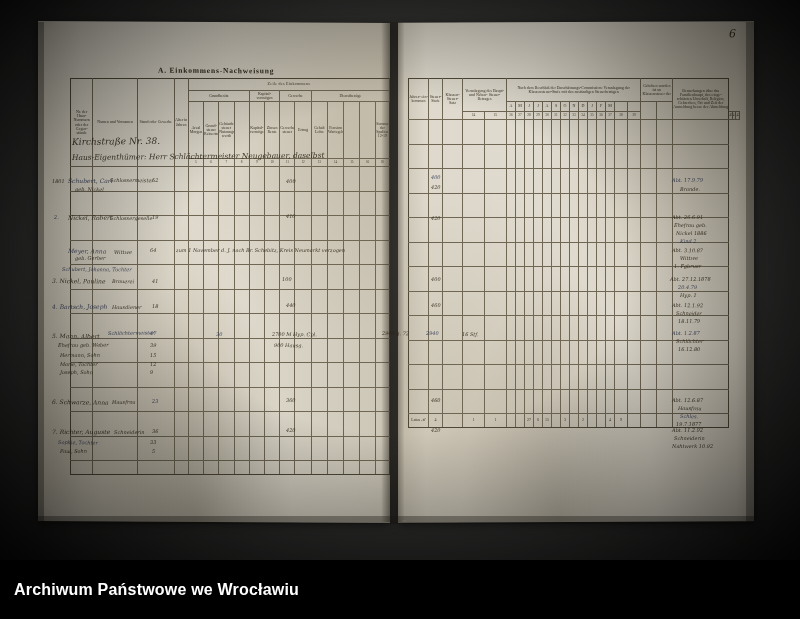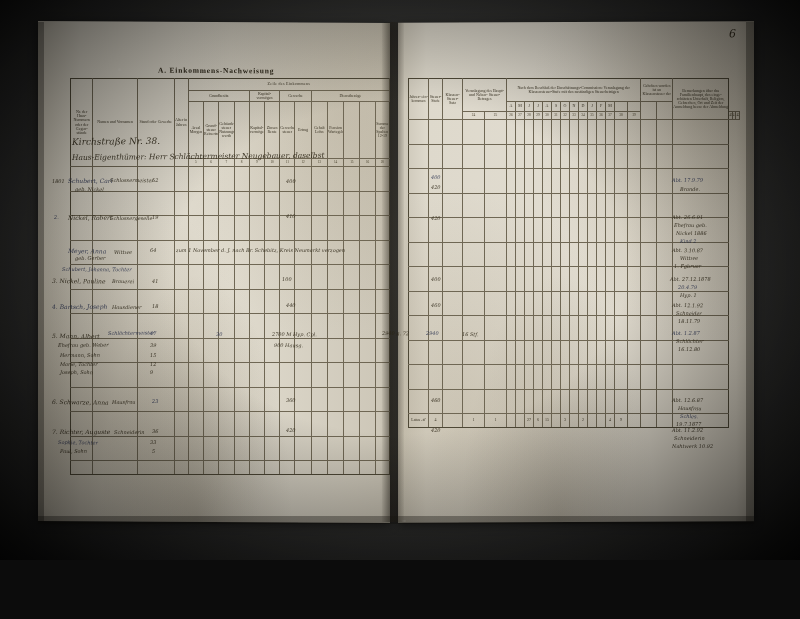--- a/index.html
+++ b/index.html
@@ -1004,14 +1004,17 @@
       <div class="edge-dark" style="left:8px;top:494px;width:716px;height:8px;"></div>
     </div>
 
     <div class="dust" style="left:118px;top:68px;width:3px;height:3px;"></div>
     <div class="dust" style="left:640px;top:96px;width:2px;height:2px;"></div>
     <div class="dust" style="left:402px;top:520px;width:4px;height:2px;"></div>
 
     <div class="vignette"></div>
   </div>
 
+  <div class="caption-bar">
+    <div class="caption-text">Archiwum Państwowe we Wrocławiu</div>
+  </div>
 
 </div>
 
 </body></html>

